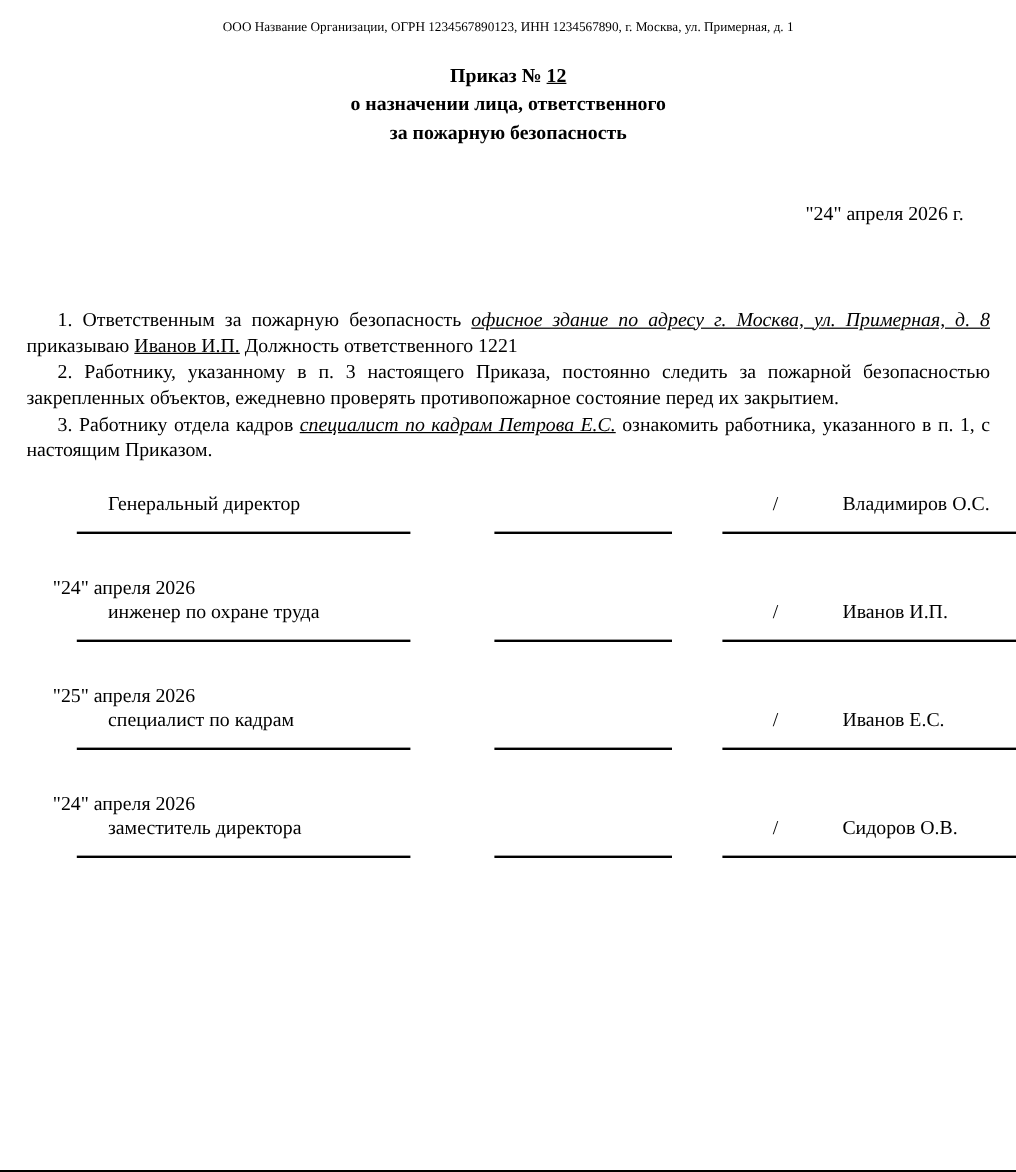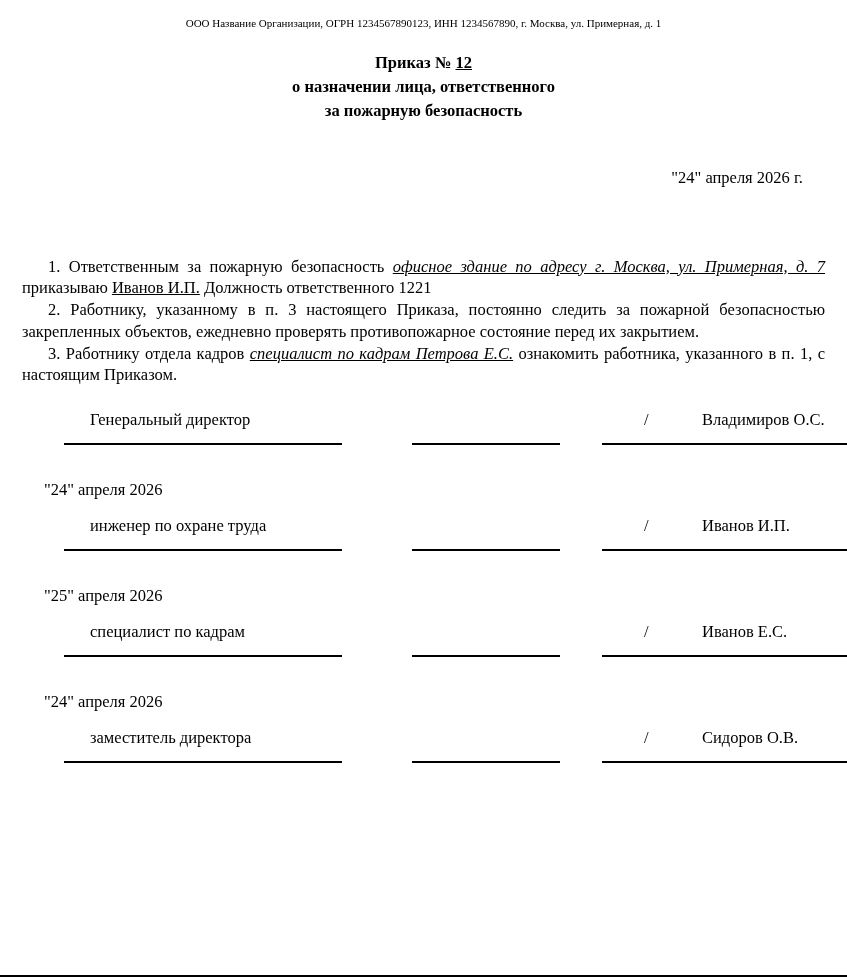--- a/index.html
+++ b/index.html
@@ -106,21 +106,21 @@
   .ack-head {
     margin-top: 50px;
     font-size: 16.5px;
     padding-left: 22px;
   }
   .ack-date {
     margin-top: 24px;
     font-size: 16.5px;
     padding-left: 22px;
   }
-  .ack-row { margin-top: 16px; }
+  .ack-row { }
   .sig-main { margin-top: 24px; }
 </style>
 </head>
 <body>
 
 <div class="page">
   <div class="inner">
 
     <div class="org-line">ООО Название Организации, ОГРН 1234567890123, ИНН 1234567890, г. Москва, ул. Примерная, д. 1</div>
 
@@ -128,21 +128,21 @@
       <div><span>Приказ № </span><span class="num">12</span></div>
       <div>о назначении лица, ответственного</div>
       <div>за пожарную безопасность</div>
     </div>
 
     <div class="doc-date">"24" апреля 2026 г.</div>
 
     <div class="body-block">
 
 
-      <p class="para"><span>1. Ответственным за пожарную безопасность </span><span class="ins">офисное здание по адресу г. Москва, ул. Примерная, д. 7</span><span> приказываю </span><span class="ins-up">Иванов И.П.</span><span> Должность ответственного 1221</span></p>
+      <p class="para"><span>1. Ответственным за пожарную безопасность </span><span class="ins">офисное здание по адресу г. Москва, ул. Примерная, д. 8</span><span> приказываю </span><span class="ins-up">Иванов И.П.</span><span> Должность ответственного 1221</span></p>
 
       <p class="para">2. Работнику, указанному в п. 3 настоящего Приказа, постоянно следить за пожарной безопасностью закрепленных объектов, ежедневно проверять противопожарное состояние перед их закрытием.</p>
 
       <p class="para"><span>3. Работнику отдела кадров </span><span class="ins">специалист по кадрам Петрова Е.С.</span><span> ознакомить работника, указанного в п. 1, с настоящим Приказом.</span></p>
 
     </div>
 
     <div class="sig-row sig-main">
       <span class="label">Генеральный директор</span>
       <span class="slash">/</span>

